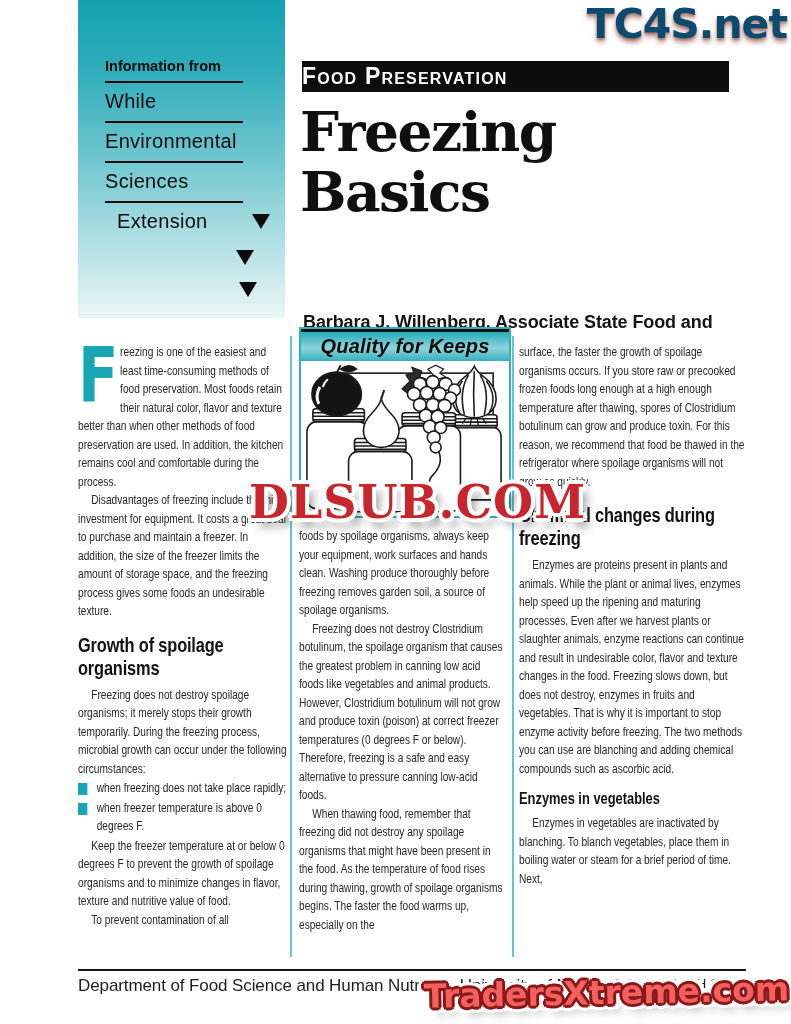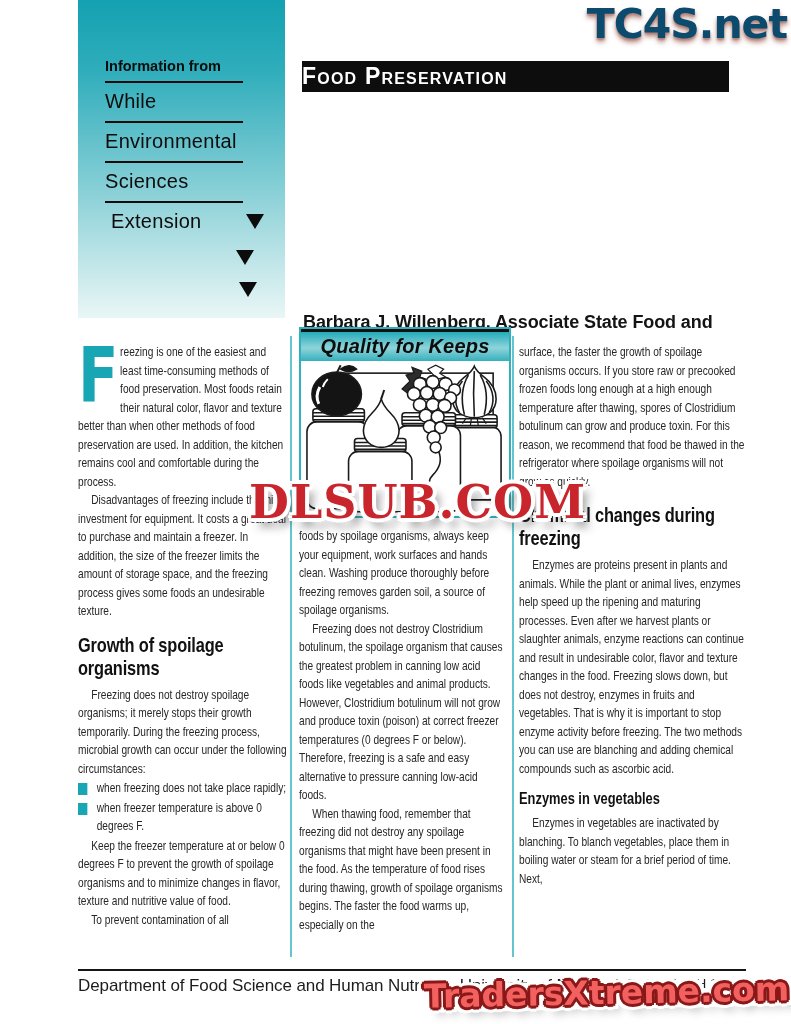--- a/index.html
+++ b/index.html
@@ -22,21 +22,21 @@
                  0 6px 0 #fff,0 -6px 0 #fff,6px 0 0 #fff,-6px 0 0 #fff,
                  6px 8px 8px rgba(60,60,60,.4);}
 
   
   .sidebar{position:absolute;left:78px;top:0;width:207px;height:318px;
      background:linear-gradient(180deg,#14a1b1 0%,#2fadbb 22%,#7ccbd3 55%,#c6e8ea 85%,#e9f6f6 100%);
      padding:58px 0 0 27px;box-sizing:border-box;}
   .sb-label{font-weight:700;font-size:14.5px;color:#0c0c0c;margin-bottom:7px;}
   .sb-rule{width:138px;height:2px;background:#0c0c0c;}
   .sb-word{font-size:20px;letter-spacing:.3px;color:#0c0c0c;margin:7px 0 8px;}
-  .sb-ext-row{display:flex;align-items:center;width:146px;margin:7px 6px 0;gap:44px;}
+  .sb-ext-row{display:flex;align-items:center;width:146px;margin:7px 12px 0;gap:44px;}
   .tri-down{width:0;height:0;border-left:9px solid transparent;border-right:9px solid transparent;
             border-top:15px solid #0c0c0c;}
   .sb-ext-row .tri-down{margin-left:auto;}
   .sb-tri-row{display:flex;justify-content:flex-end;width:146px;margin-top:17px;}
   .sb-tri-row.shift1 .tri-down{transform:translateX(3px);}
   .sb-tri-row.shift2 .tri-down{transform:translateX(6px);}
 
   
   .banner{position:absolute;left:302px;top:61px;width:427px;height:31px;background:#0d0d0d;
      color:#fff;font-variant:small-caps;font-weight:700;font-size:23px;line-height:30px;
@@ -110,20 +110,24 @@
     </div>
     <div class="sb-tri-row shift1">
         <span class="tri-down"></span>
       </div>
     <div class="sb-tri-row shift2">
         <span class="tri-down"></span>
       </div>
   </div>
 
   <div class="banner">Food Preservation</div>
+  <div class="title">
+    <div>Freezing</div>
+    <div>Basics</div>
+  </div>
   <div class="byline">Barbara J. Willenberg, Associate State Food and Nutrition Specialist</div>
 
   <div class="vrule vrule-1"></div>
   <div class="vrule vrule-2"></div>
 
   <div class="col col-left">
     <div class="body-txt">
       <p class="para"><span class="dropcap">F</span><span>reezing is one of the easiest and least time-consuming methods of food preservation. Most foods retain their natural color, flavor and texture better than when other methods of food preservation are used. In addition, the kitchen remains cool and comfortable during the process.</span></p>
       <p class="para indent">Disadvantages of freezing include the initial investment for equipment. It costs a great deal to purchase and maintain a freezer. In addition, the size of the freezer limits the amount of storage space, and the freezing process gives some foods an undesirable texture.</p>
       <h2 class="sect">Growth of spoilage organisms</h2>

